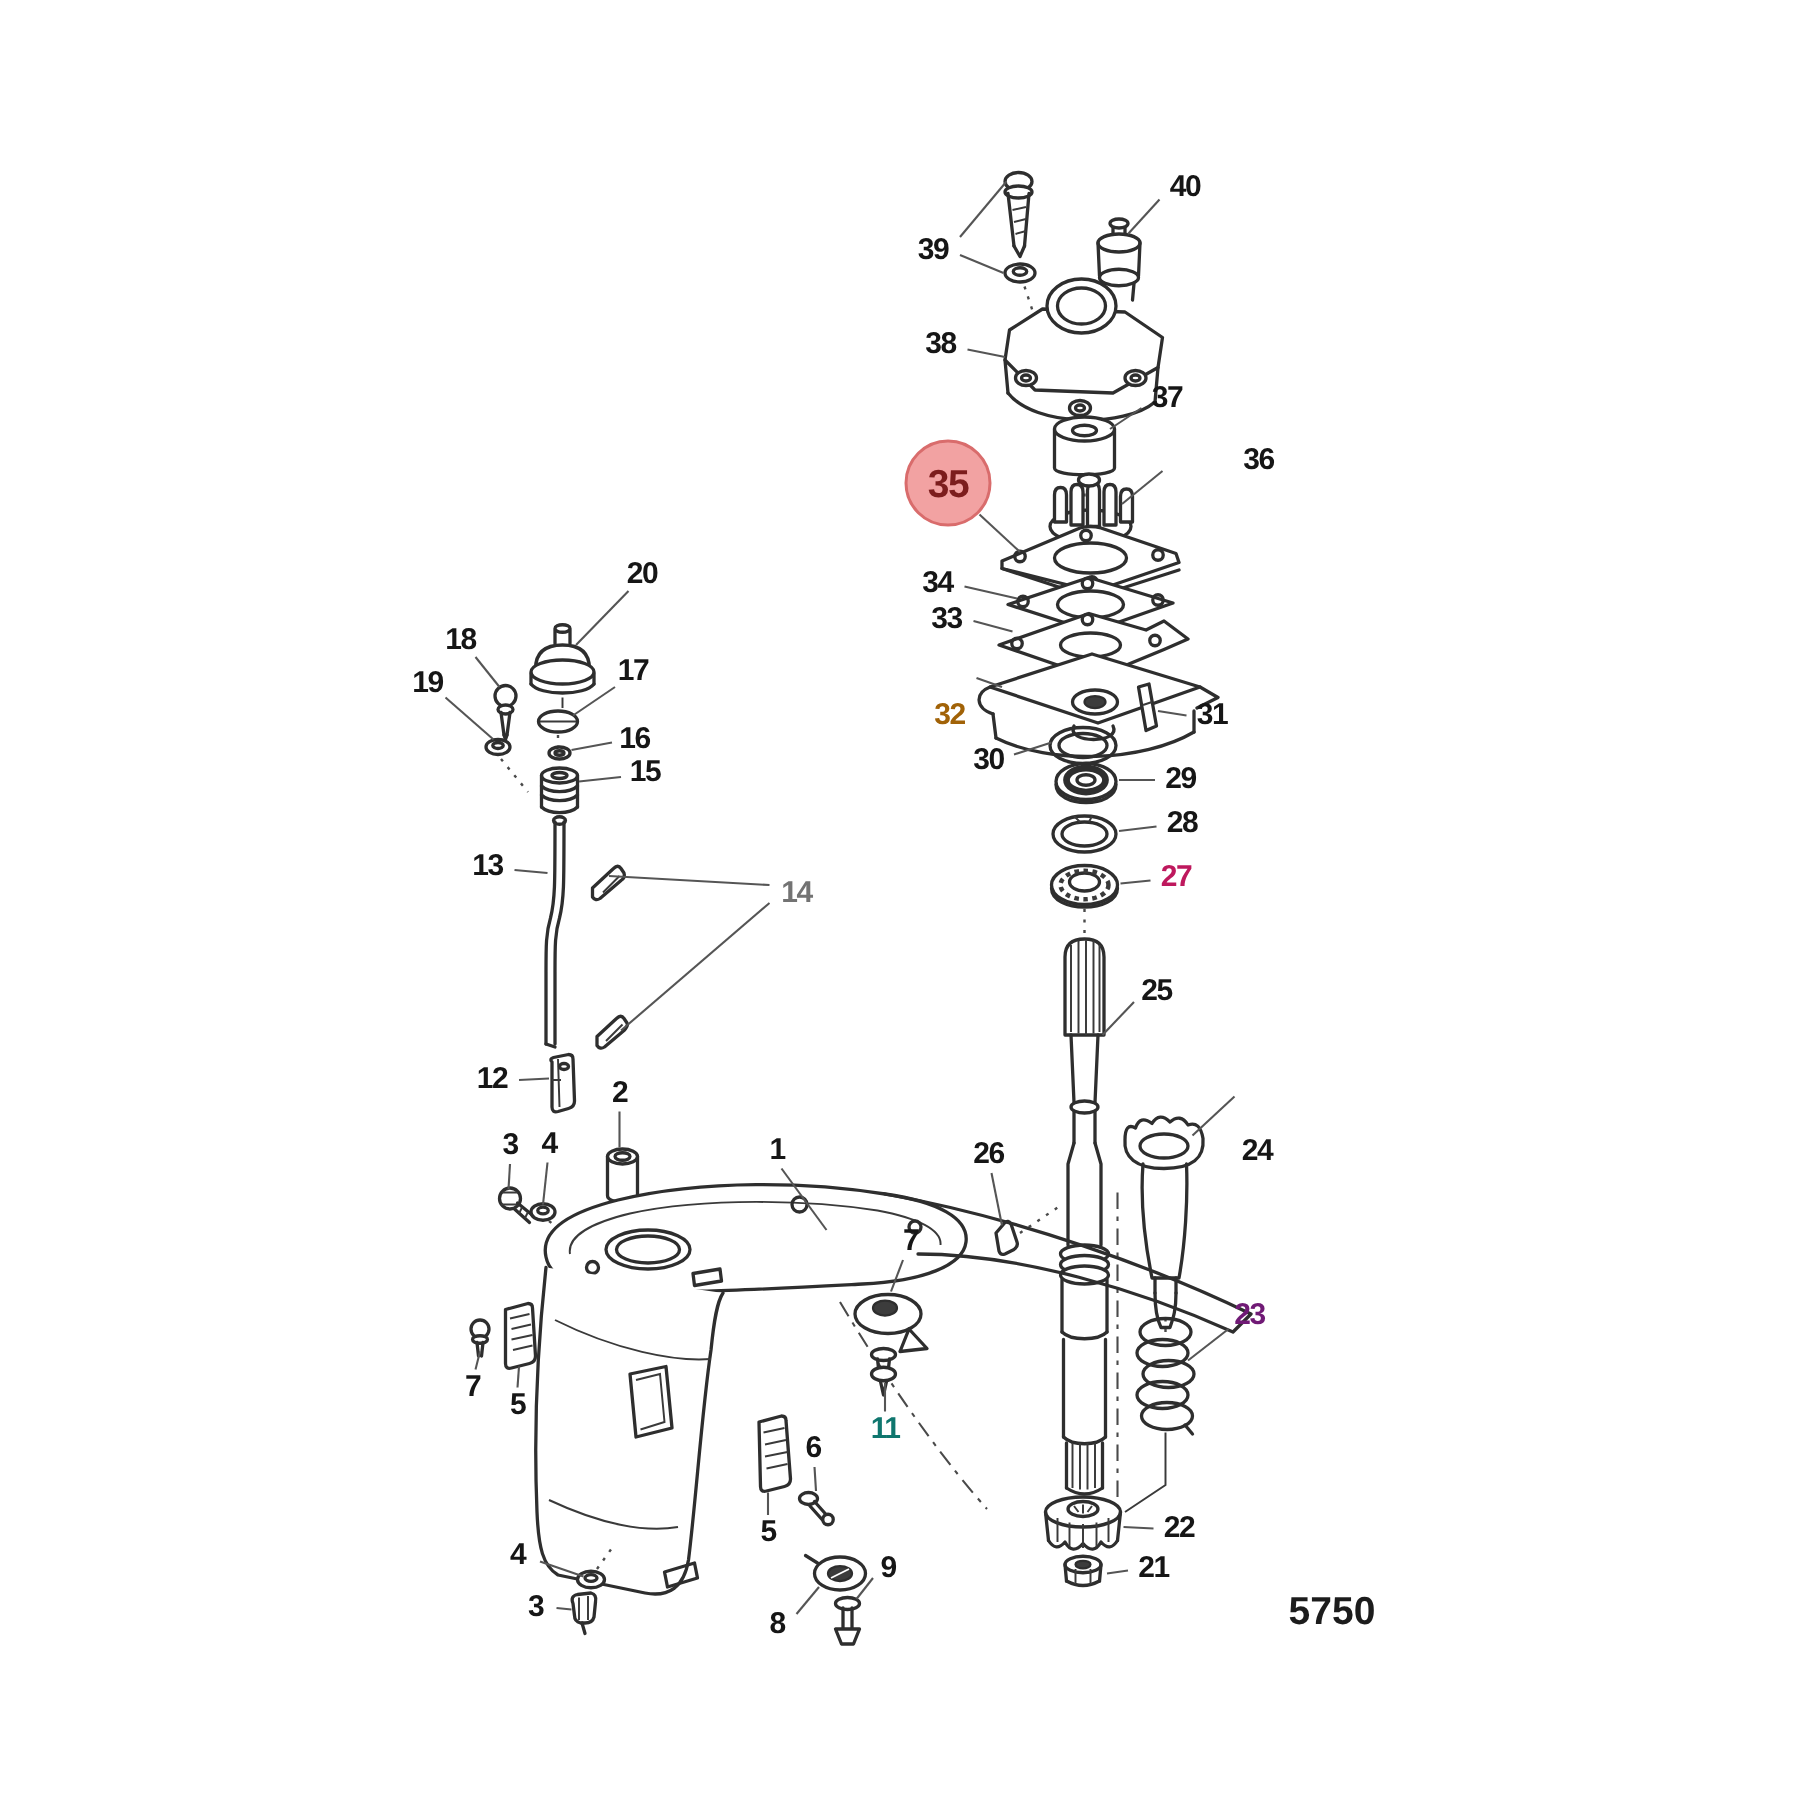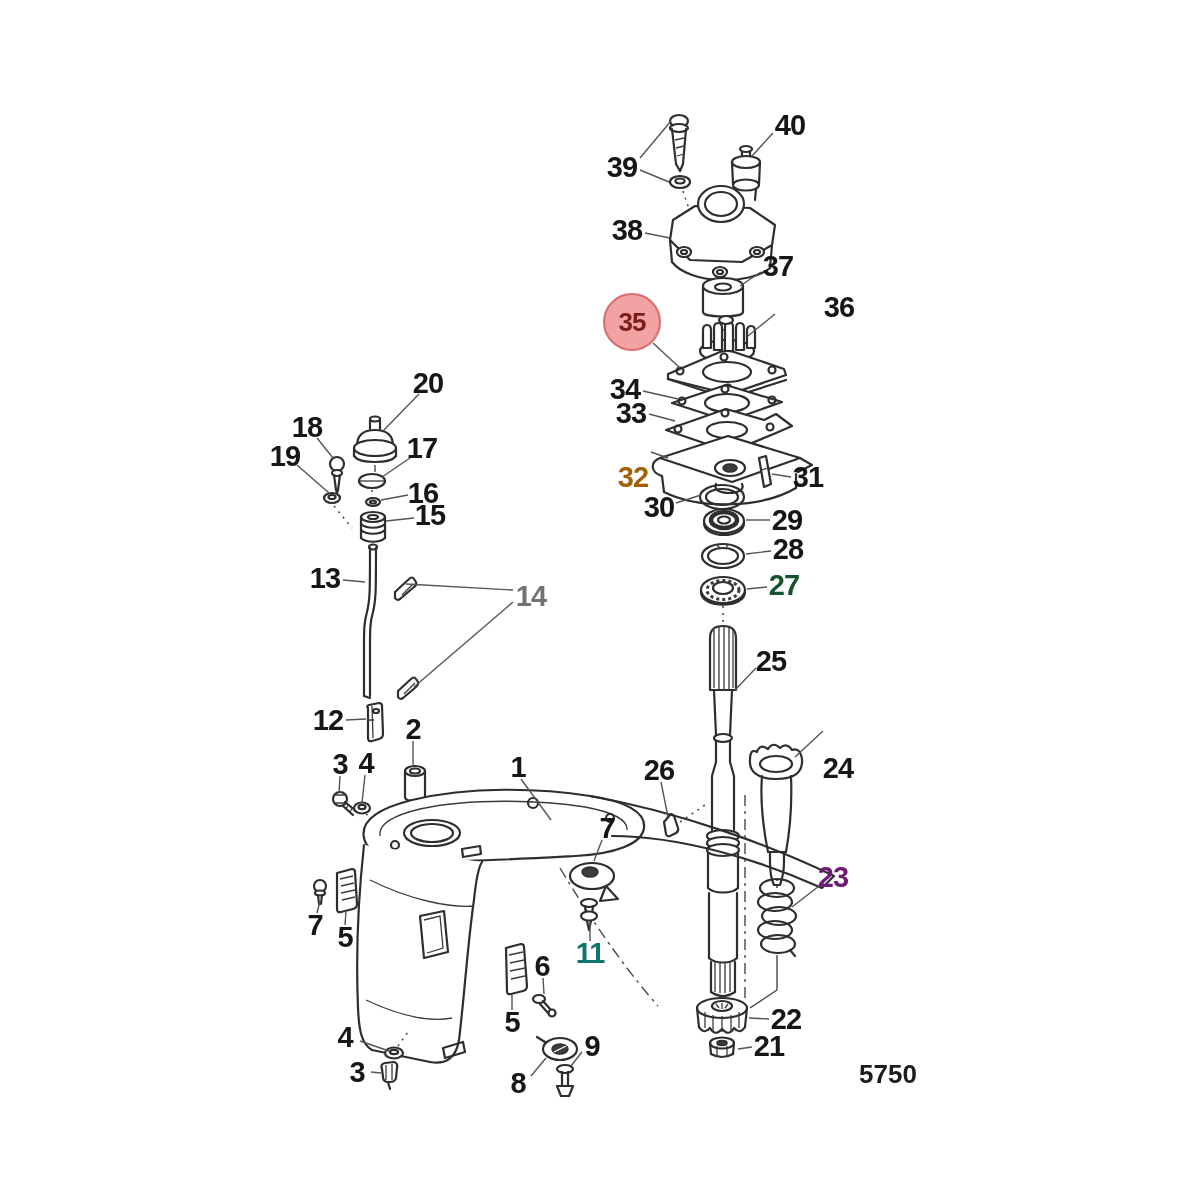--- a/index.html
+++ b/index.html
@@ -1,20 +1,20 @@
 <!DOCTYPE html>
 <html><head>
 <meta charset="utf-8">
 <style>
   html,body{margin:0;padding:0;background:#ffffff;}
   #stage{position:relative;width:1200px;height:1200px;background:#ffffff;overflow:hidden;
          font-family:"Liberation Sans",sans-serif;}
   #art, #leader-layer{position:absolute;left:0;top:0;width:1200px;height:1200px;}
   #callout-layer{position:absolute;left:0;top:0;width:1200px;height:1200px;pointer-events:none;}
-  .callout{position:absolute;transform:translate(-50%,-50%);font-weight:bold;font-size:29px;
+  .callout{position:absolute;transform:translate(-50%,-50%);font-weight:bold;font-size:20px;
            color:#161616;letter-spacing:-1px;white-space:nowrap;}
   .callout.highlighted{width:54px;height:54px;border-radius:50%;display:flex;align-items:center;
            justify-content:center;font-size:26px;}
   .diagram-number{position:absolute;transform:translate(-50%,-50%);font-weight:bold;font-size:26px;
            color:#1c1c1c;letter-spacing:0px;}
   
   .p{stroke:#2e2e2e;stroke-width:2.2;fill:none;stroke-linecap:round;stroke-linejoin:round;}
   .pw{stroke:#2e2e2e;stroke-width:2.2;fill:#ffffff;stroke-linecap:round;stroke-linejoin:round;}
   .thin{stroke:#3a3a3a;stroke-width:1.3;fill:none;}
   .dark{stroke:#2e2e2e;stroke-width:1.5;fill:#3c3c3c;}
@@ -429,21 +429,21 @@
       <div class="callout" style="left: 778px; top: 266px; color: rgb(22, 22, 22);">37</div>
       <div class="callout" style="left: 839px; top: 307px; color: rgb(22, 22, 22);">36</div>
       <div class="callout highlighted" style="left: 632px; top: 322px; color: rgb(124, 29, 29); background: rgb(242, 162, 162); border: 2.5px solid rgb(217, 108, 108);">35</div>
       <div class="callout" style="left: 625px; top: 389px; color: rgb(22, 22, 22);">34</div>
       <div class="callout" style="left: 631px; top: 413px; color: rgb(22, 22, 22);">33</div>
       <div class="callout" style="left: 633px; top: 477px; color: #a16207;">32</div>
       <div class="callout" style="left: 808px; top: 477px; color: rgb(22, 22, 22);">31</div>
       <div class="callout" style="left: 659px; top: 507px; color: rgb(22, 22, 22);">30</div>
       <div class="callout" style="left: 787px; top: 520px; color: rgb(22, 22, 22);">29</div>
       <div class="callout" style="left: 788px; top: 549px; color: rgb(22, 22, 22);">28</div>
-      <div class="callout" style="left: 784px; top: 585px; color: #14532d;">27</div>
+      <div class="callout" style="left: 784px; top: 585px; color: #be185d;">27</div>
       <div class="callout" style="left: 771px; top: 661px; color: rgb(22, 22, 22);">25</div>
       <div class="callout" style="left: 838px; top: 723px; color: rgb(22, 22, 22); margin-top: 45px;">24</div>
       <div class="callout" style="left: 659px; top: 770px; color: rgb(22, 22, 22);">26</div>
       <div class="callout" style="left: 833px; top: 877px; color: #701a75;">23</div>
       <div class="callout" style="left: 786px; top: 1019px; color: rgb(22, 22, 22);">22</div>
       <div class="callout" style="left: 769px; top: 1046px; color: rgb(22, 22, 22);">21</div>
       <div class="callout" style="left: 428px; top: 383px; color: rgb(22, 22, 22);">20</div>
       <div class="callout" style="left: 307px; top: 427px; color: rgb(22, 22, 22);">18</div>
       <div class="callout" style="left: 285px; top: 456px; color: rgb(22, 22, 22);">19</div>
       <div class="callout" style="left: 422px; top: 448px; color: rgb(22, 22, 22);">17</div>

